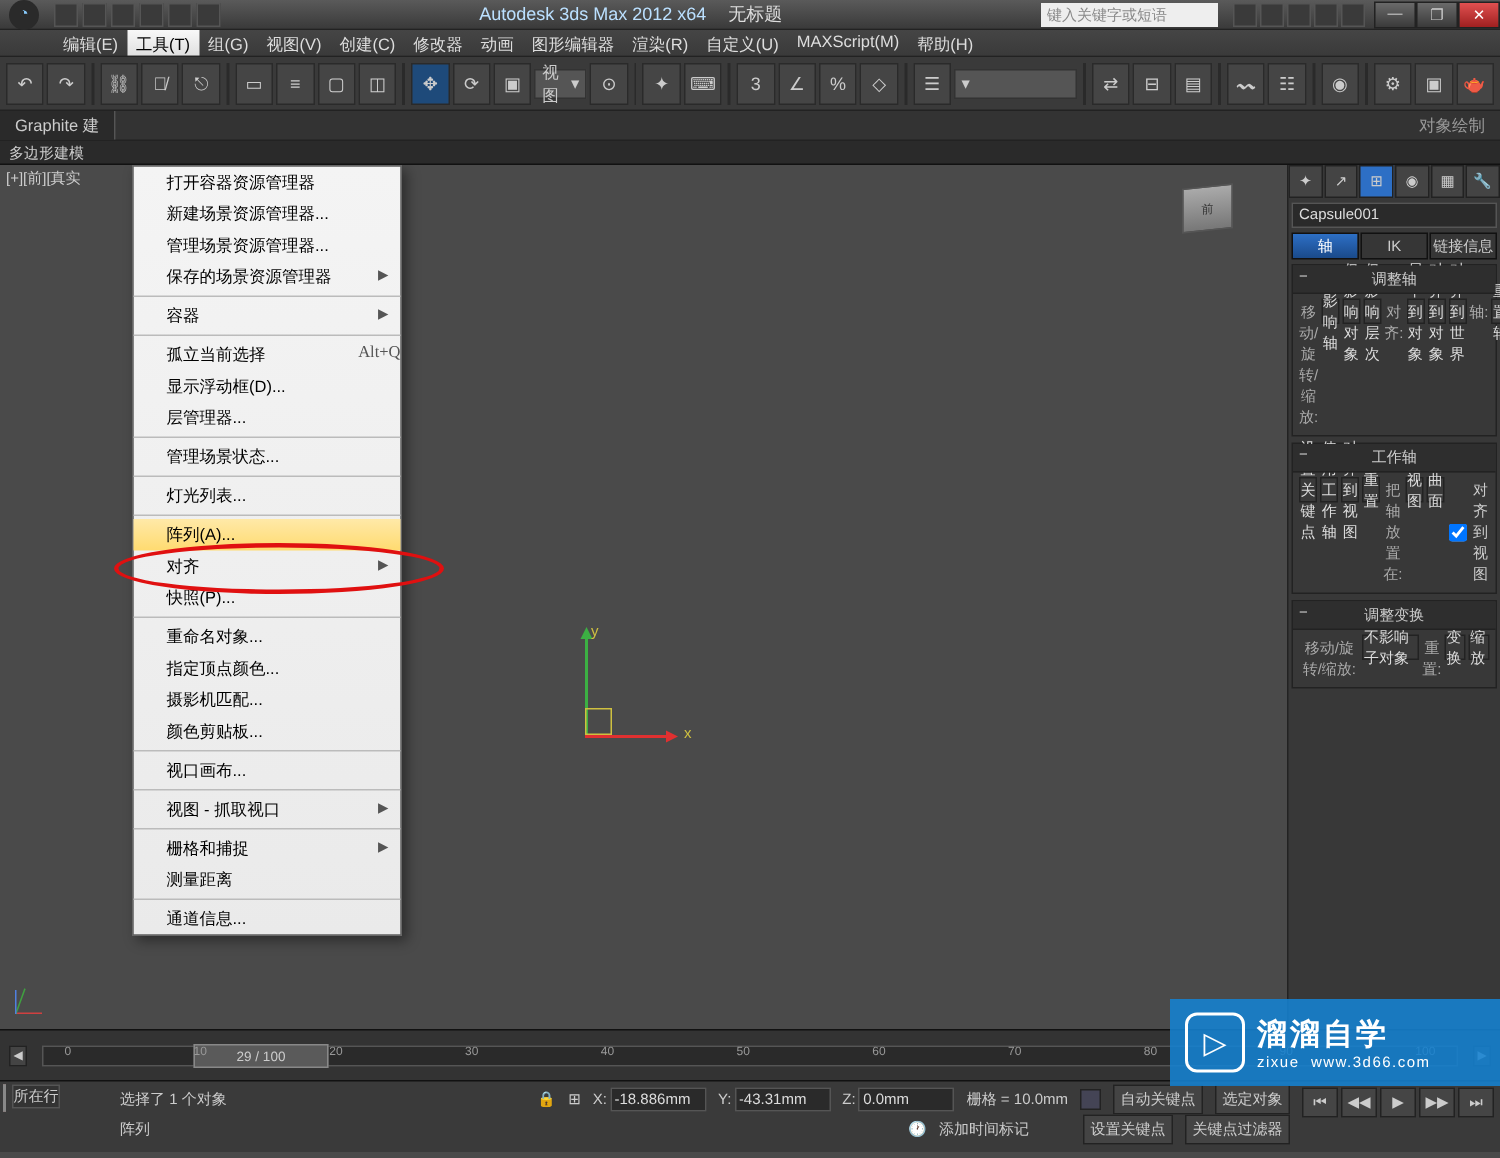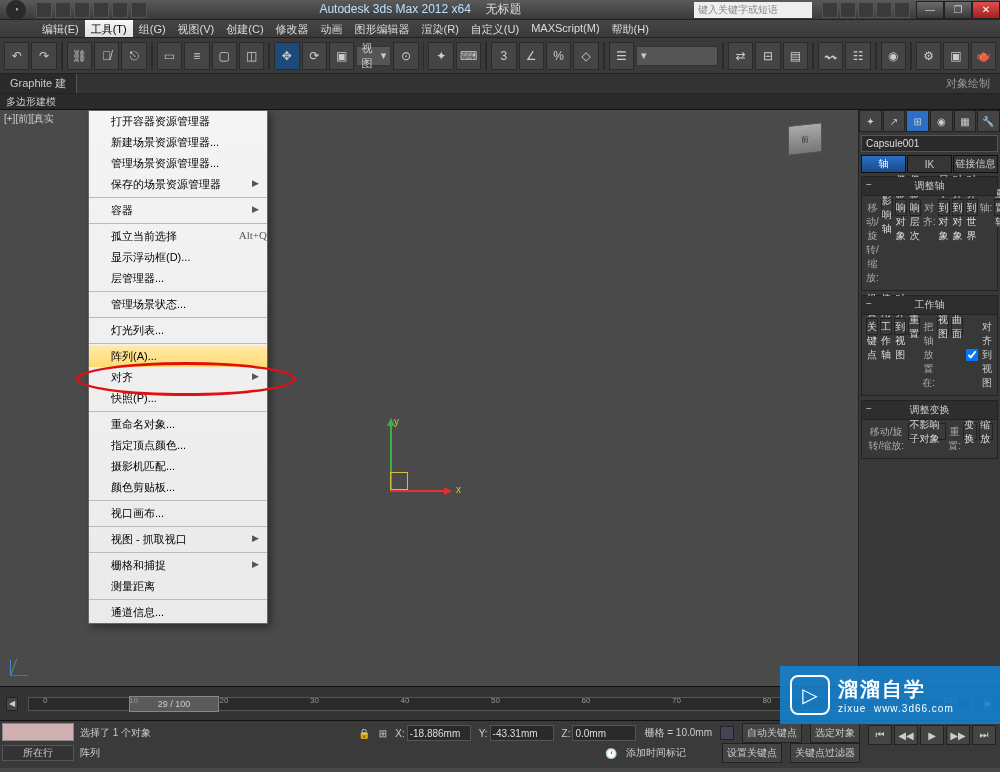--- a/index.html
+++ b/index.html
@@ -91,21 +91,21 @@
 
 
 .timeline { height: 34px; background: #333; border-top:1px solid #111; display:flex; align-items:center; padding:0 6px; position:relative;}
 .time-track { flex:1; height:14px; background:#2a2a2a; border:1px solid #555; margin:0 10px; position:relative;}
 .time-slider { position:absolute; left:100px; top:-2px; width:90px; height:16px; background:#5a5a5a; border:1px solid #888; display:flex; align-items:center; justify-content:center; font-size:9px;}
 .tick-row { position:absolute; bottom:0; left:14px; right:14px; height:14px; display:flex; justify-content:space-between; font-size:8px; color:#999;}
 .tl-arrow { width:12px; height:14px; background:#444; border:1px solid #222; display:flex; align-items:center; justify-content:center; font-size:8px;}
 
 
 .statusbar { height: 48px; background: #3a3a3a; border-top:1px solid #111; display:flex; }
-.statusbar .left { width:76px; display:flex; flex-direction:column; }
+.statusbar .left { width:76px; display:flex; }
 .statusbar .left .pink { height:18px; background:#d0b0b0; margin:2px; border:1px solid #888;}
 .statusbar .left .lbl { height:16px; background:#333; margin:2px; border:1px solid #555; font-size:10px; display:flex; align-items:center; justify-content:center;}
 .statusbar .info { flex:1; display:flex; flex-direction:column; padding:2px 4px;}
 .statusbar .info-row { display:flex; align-items:center; gap:8px; height:20px; font-size:10px;}
 .coord { display:flex; align-items:center; gap:2px;}
 .coord input { width:64px; height:16px; background:#2a2a2a; border:1px solid #555; color:#ddd; font-size:10px; padding:0 2px;}
 .transport { display:flex; gap:2px; padding:4px;}
 .transport .tbtn { width:24px; height:20px; background:#454545; border:1px solid #222; display:flex; align-items:center; justify-content:center; font-size:10px;}
 
 

